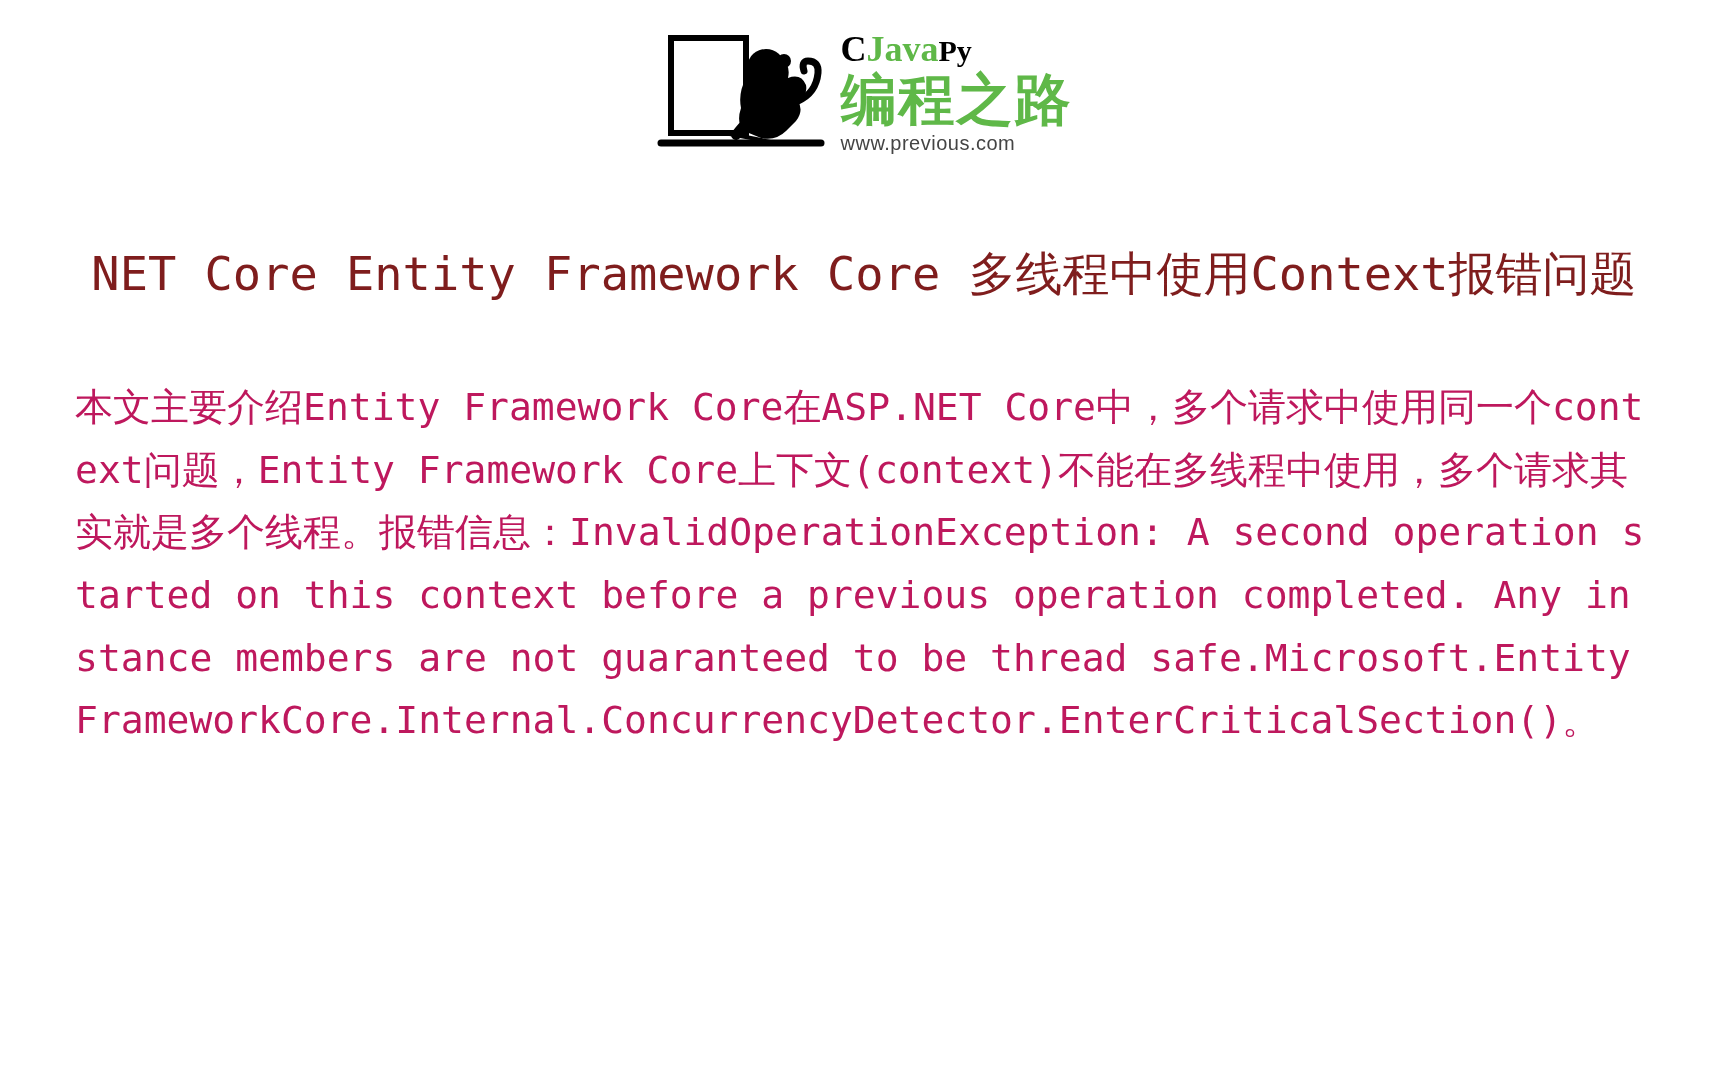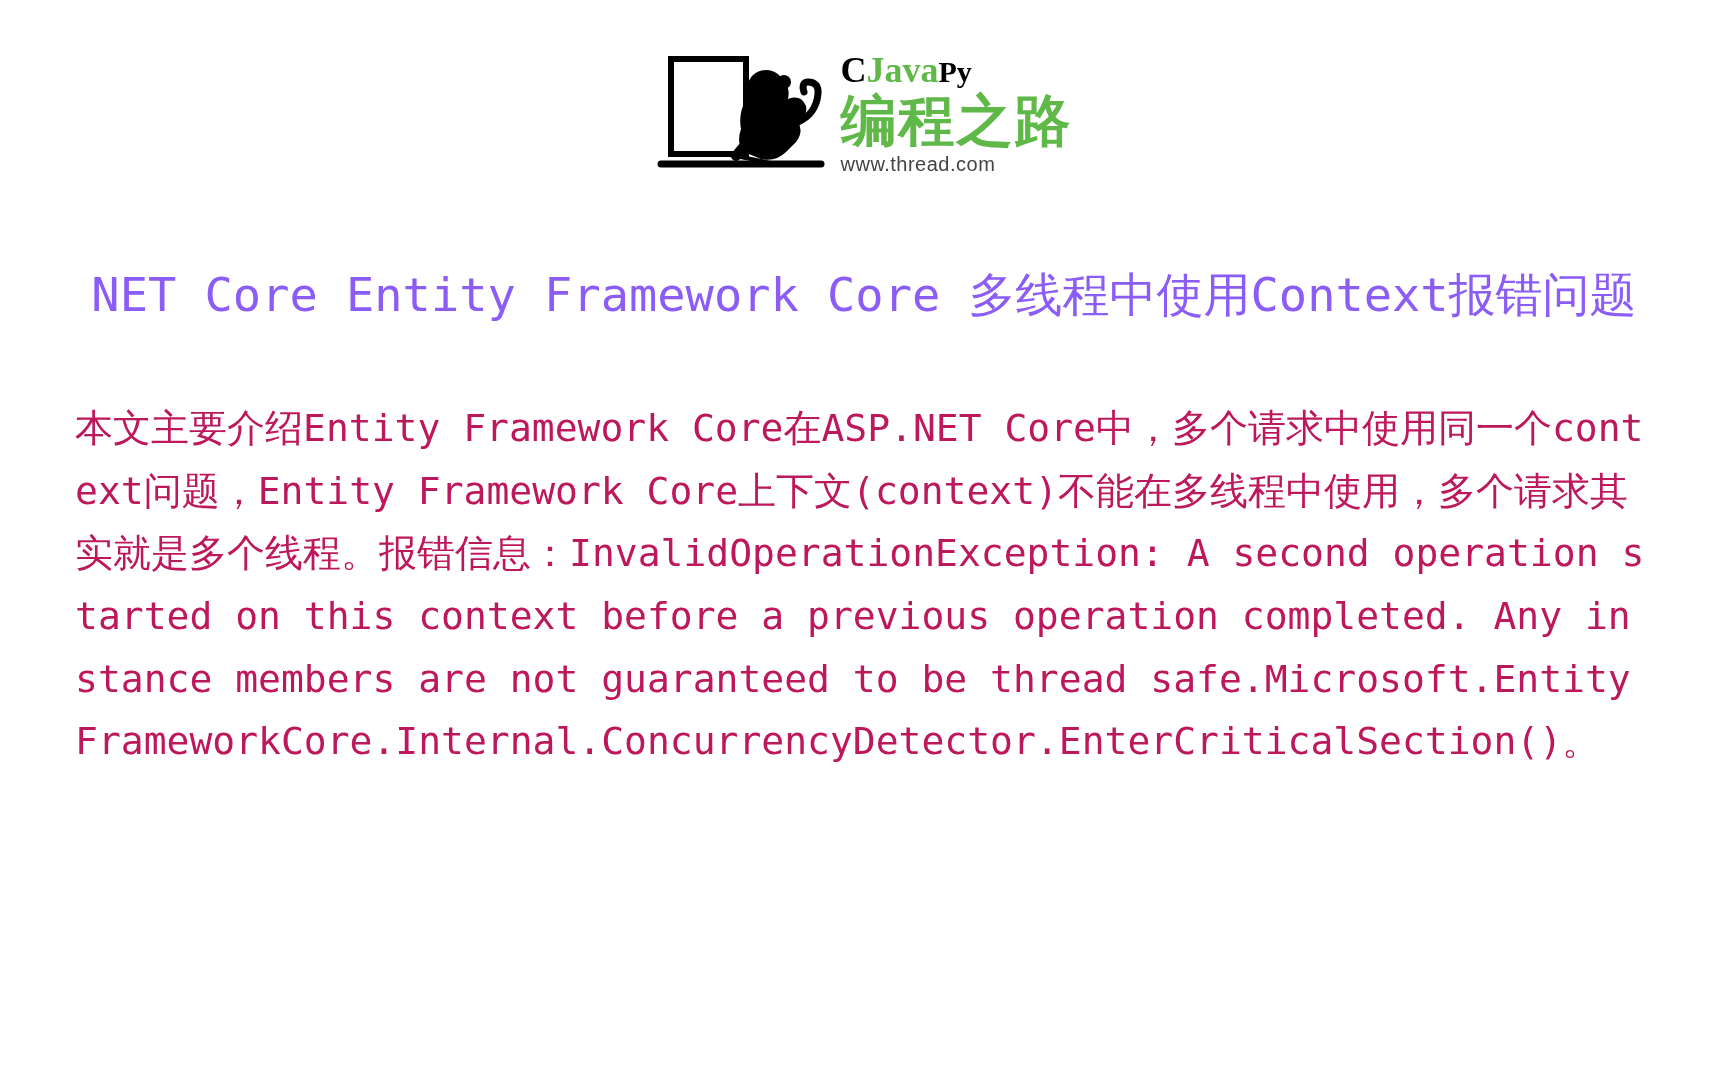--- a/index.html
+++ b/index.html
@@ -11,21 +11,21 @@
       background: #ffffff;
       font-family: "SimSun", "宋体", "Songti SC", serif;
       width: 1728px;
       height: 1080px;
       overflow: hidden;
     }
     .logo-container {
       display: flex;
       justify-content: center;
       align-items: center;
-      padding-top: 44px;
+      padding-top: 23px;
       padding-bottom: 20px;
     }
     .logo-image {
       width: 170px;
       height: 140px;
       position: relative;
       margin-right: 15px;
     }
     .logo-text-block {
       display: flex;
@@ -52,21 +52,21 @@
     }
     .logo-line3 {
       font-family: Arial, sans-serif;
       font-size: 20px;
       color: #444;
       letter-spacing: 0.5px;
       margin-top: 2px;
     }
     .article-title {
       font-size: 47px;
-      color: #8b5cf6;
+      color: #7f1d1d;
       text-align: center;
       font-weight: normal;
       margin-top: 60px;
       margin-bottom: 70px;
       white-space: nowrap;
       font-family: "SimSun", "宋体", monospace;
       letter-spacing: 0px;
     }
     .article-body {
       font-size: 38px;
@@ -112,19 +112,19 @@
       <path d="M 95 95 Q 85 105 80 112" stroke="#000" stroke-width="10" stroke-linecap="round" fill="none"></path>
 
       <path d="M 142 78 Q 160 70 162 50 Q 163 38 152 38 Q 145 38 148 48" fill="none" stroke="#000" stroke-width="7" stroke-linecap="round"></path>
     </svg>
   </div>
   <div class="logo-text-block">
     <div class="logo-line1">
       <span class="logo-c">C</span><span class="logo-java">Java</span><span class="logo-py">Py</span>
     </div>
     <div class="logo-line2">编程之路</div>
-    <div class="logo-line3">www.thread.com</div>
+    <div class="logo-line3">www.previous.com</div>
   </div>
 </div>
 
 <h1 class="article-title">NET Core Entity Framework Core 多线程中使用Context报错问题</h1>
 
 <div class="article-body">本文主要介绍Entity Framework Core在ASP.NET Core中，多个请求中使用同一个context问题，Entity Framework Core上下文(context)不能在多线程中使用，多个请求其实就是多个线程。报错信息：InvalidOperationException: A second operation started on this context before a previous operation completed. Any instance members are not guaranteed to be thread safe.Microsoft.EntityFrameworkCore.Internal.ConcurrencyDetector.EnterCriticalSection()。</div>
 
 </body></html>

